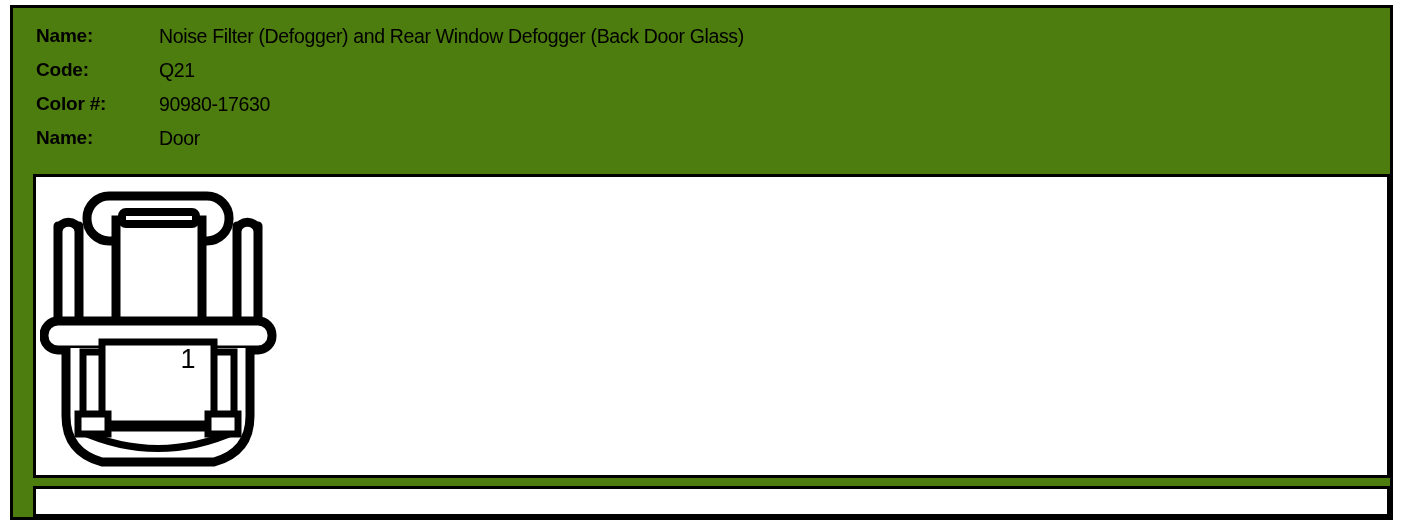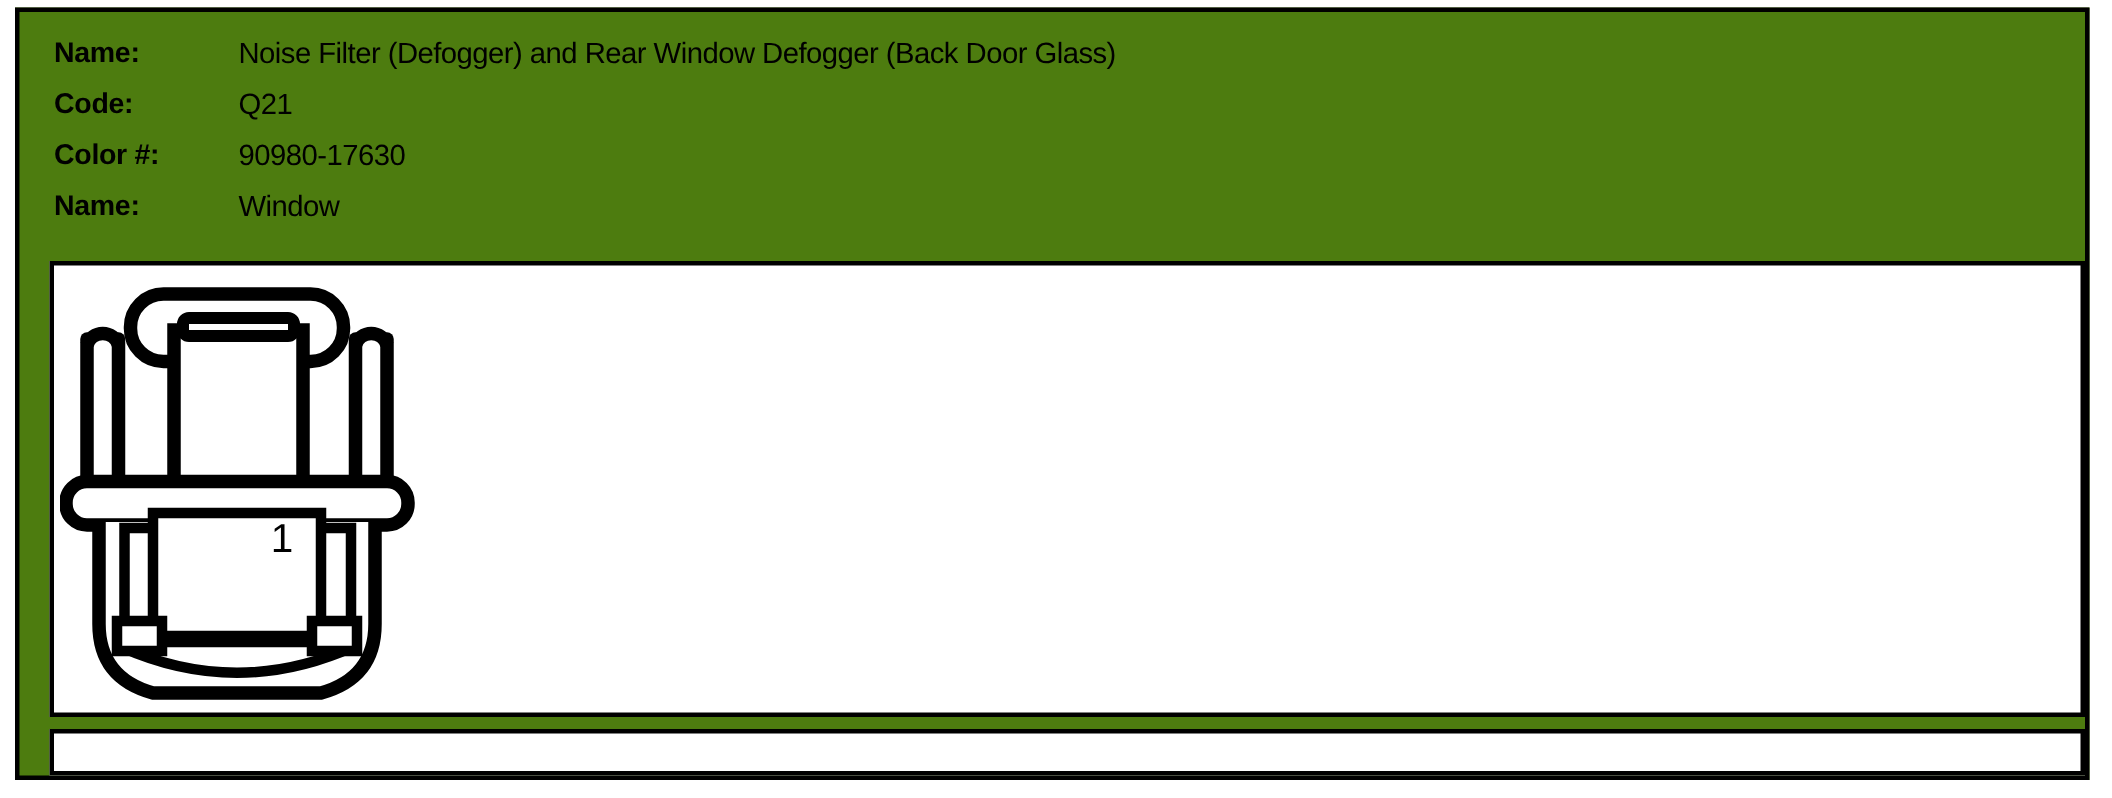--- a/index.html
+++ b/index.html
@@ -118,21 +118,21 @@
       <span class="info-value">Q21</span>
     </div>
 
     <div class="info-row">
       <span class="info-label">Color #:</span>
       <span class="info-value">90980-17630</span>
     </div>
 
     <div class="info-row">
       <span class="info-label">Name:</span>
-      <span class="info-value">Window</span>
+      <span class="info-value">Door</span>
     </div>
 
   </div>
 
   <div id="content-box">
 
     <svg id="part-figure" width="260" height="290" viewBox="0 0 260 290">
 
       <rect x="47" y="6" width="142" height="45" rx="22" ry="22" fill="#ffffff" stroke="#000000" stroke-width="9"></rect>
 

